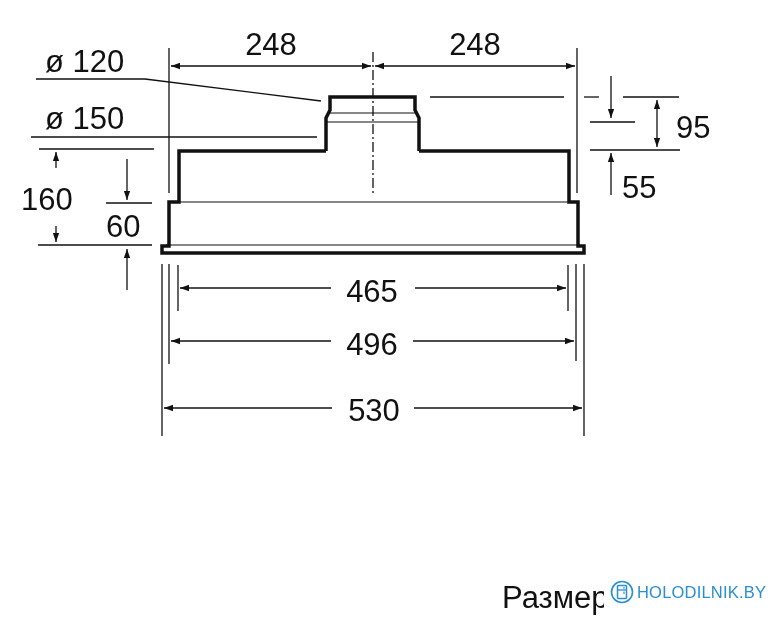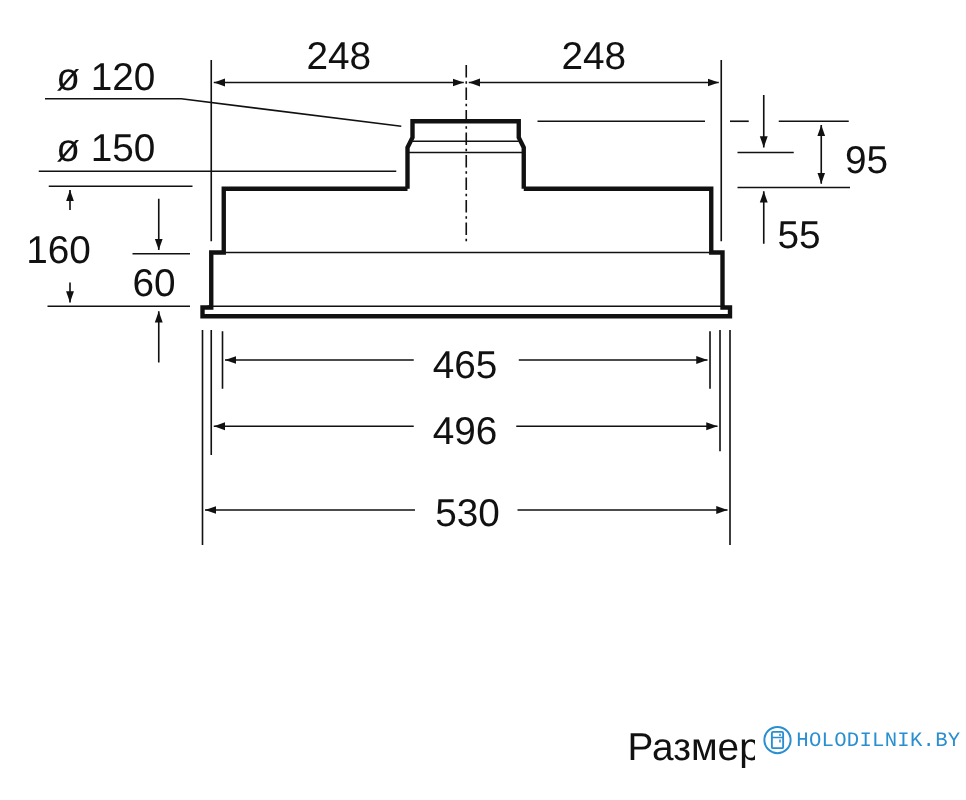--- a/index.html
+++ b/index.html
@@ -2,21 +2,21 @@
 <html><head>
   <meta charset="utf-8">
   <style>
     html, body { margin: 0; padding: 0; background: #ffffff; }
     body { width: 773px; height: 640px; position: relative; overflow: hidden; font-family: "Liberation Sans", sans-serif; }
     #drawing { position: absolute; left: 0; top: 0; }
     .dim { font-family: "Liberation Sans", sans-serif; font-size: 31px; fill: #111; }
     .caption { position: absolute; left: 502px; top: 580px; font-size: 31px; color: #111; font-family: "Liberation Sans", sans-serif; white-space: nowrap; width: 102px; overflow: hidden; }
     .logo { position: absolute; left: 606px; top: 575px; height: 34px; display: flex; align-items: center; background: #fff; padding-left: 4px; }
     .logo-icon { width: 24px; height: 24px; }
-    .logo-text { font-family: Liberation Mono, monospace; font-size: 16.5px; color: #2a8fd0; font-weight: normal; margin-left: 3px; letter-spacing: 0.2px; }
+    .logo-text { font-family: Liberation Sans, sans-serif; font-size: 16.5px; color: #2a8fd0; font-weight: normal; margin-left: 3px; letter-spacing: 0.2px; }
   </style>
 </head>
 <body>
 
 <svg id="drawing" width="773" height="640" viewBox="0 0 773 640" xmlns="http://www.w3.org/2000/svg">
   <defs>
     <marker id="arr" viewBox="0 0 10 10" refX="10" refY="5" markerWidth="9" markerHeight="9" orient="auto-start-reverse" markerUnits="userSpaceOnUse">
       <path d="M0,1.5 L10,5 L0,8.5 z" fill="#111"></path>
     </marker>
   </defs>

